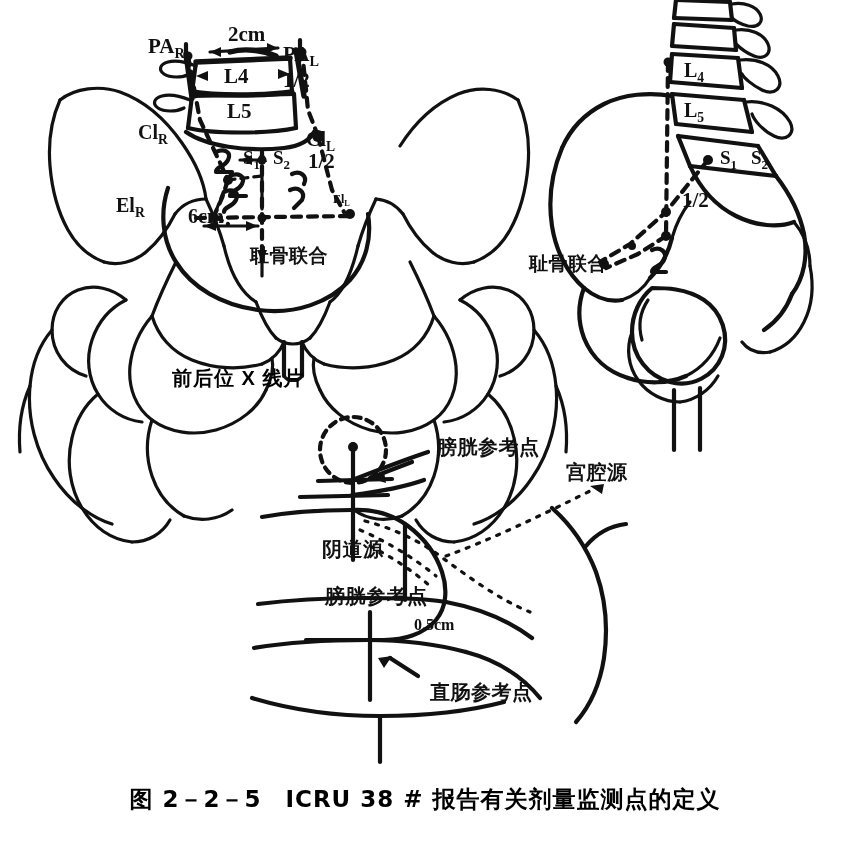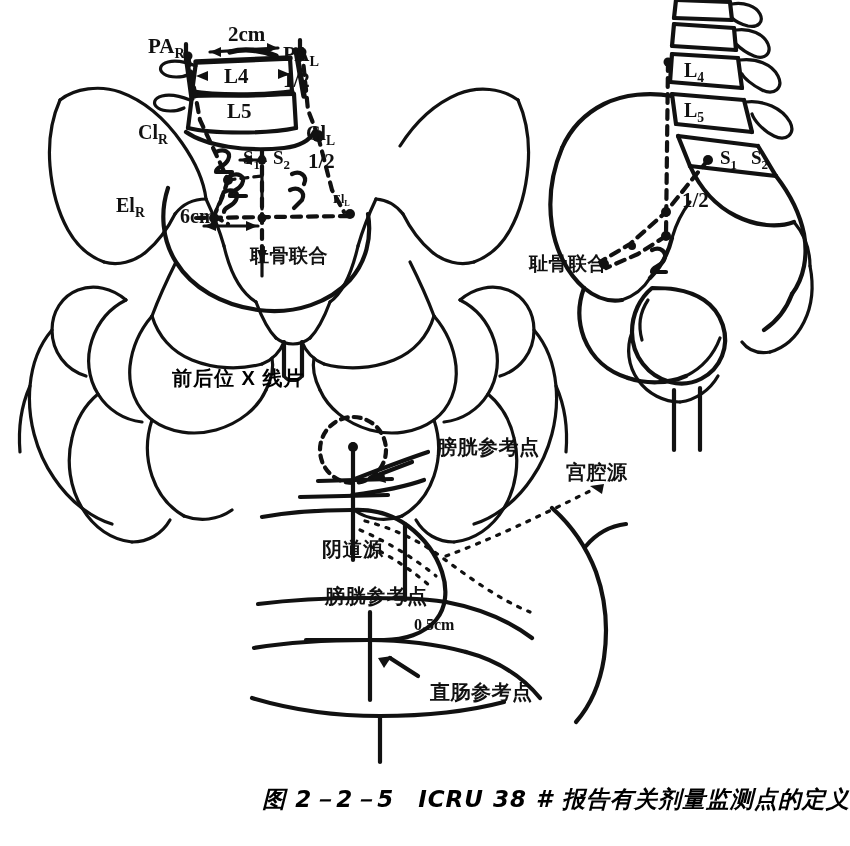--- a/index.html
+++ b/index.html
@@ -41,25 +41,24 @@
     letter-spacing: 0.5px;
   }
   .sub {
     font-size: 0.68em;
     vertical-align: sub;
     line-height: 0;
   }
   .caption {
     position: absolute;
     width: 850px;
-    text-align: right;
+    text-align: center;
     font-family: "DejaVu Sans", "Liberation Sans", sans-serif;
     font-weight: bold;
     letter-spacing: 1px;
-    font-style: italic;
   }
   .view-caption {
     position: absolute;
     font-family: Liberation Sans, sans-serif;
     font-weight: bold;
     white-space: nowrap;
     letter-spacing: 1px;
   }
 </style>
 </head>
@@ -365,21 +364,21 @@
   <div class="lbl lbl-bold" style="left:224px; top:66px; font-size:21px;">L4</div>
 
   <div class="lbl lbl-bold" style="left:283px; top:70px; font-size:21px;">1/2</div>
 
   <div class="lbl lbl-bold" style="left:227px; top:101px; font-size:21px;">L5</div>
 
   <div class="lbl lbl-bold" style="left:138px; top:122px; font-size:20px;">
     <span>Cl</span><span class="sub">R</span>
   </div>
 
-  <div class="lbl lbl-bold" style="left:306px; top:123px; font-size:20px;">
+  <div class="lbl lbl-bold" style="left:306px; top:129px; font-size:20px;">
     <span>Cl</span><span class="sub">L</span>
   </div>
 
   <div class="lbl lbl-bold" style="left:243px; top:148px; font-size:19px;">
     <span>S</span><span class="sub">1</span>
   </div>
 
   <div class="lbl lbl-bold" style="left:273px; top:148px; font-size:19px;">
     <span>S</span><span class="sub">2</span>
   </div>
@@ -387,21 +386,21 @@
   <div class="lbl lbl-bold" style="left:308px; top:151px; font-size:21px;">1/2</div>
 
   <div class="lbl lbl-bold" style="left:116px; top:195px; font-size:20px;">
     <span>El</span><span class="sub">R</span>
   </div>
 
   <div class="lbl lbl-bold" style="left:333px; top:193px; font-size:12px;font-family:Liberation Serif, serif;">
     <span>El</span><span class="sub">L</span>
   </div>
 
-  <div class="lbl lbl-bold" style="left:180px; top:206px; font-size:20px;font-family:Liberation Serif, serif;">6cm</div>
+  <div class="lbl lbl-bold" style="left:188px; top:206px; font-size:20px;font-family:Liberation Serif, serif;">6cm</div>
 
   <div class="lbl cn" style="left:250px; top:246px; font-size:19px;">耻骨联合</div>
 
   <div class="view-caption" style="left:172px; top:365px; font-size:20px;">前后位 X 线片</div>
 
   <div class="lbl lbl-bold" style="left:684px; top:60px; font-size:20px;">
     <span>L</span><span class="sub">4</span>
   </div>
 
   <div class="lbl lbl-bold" style="left:684px; top:100px; font-size:20px;">

